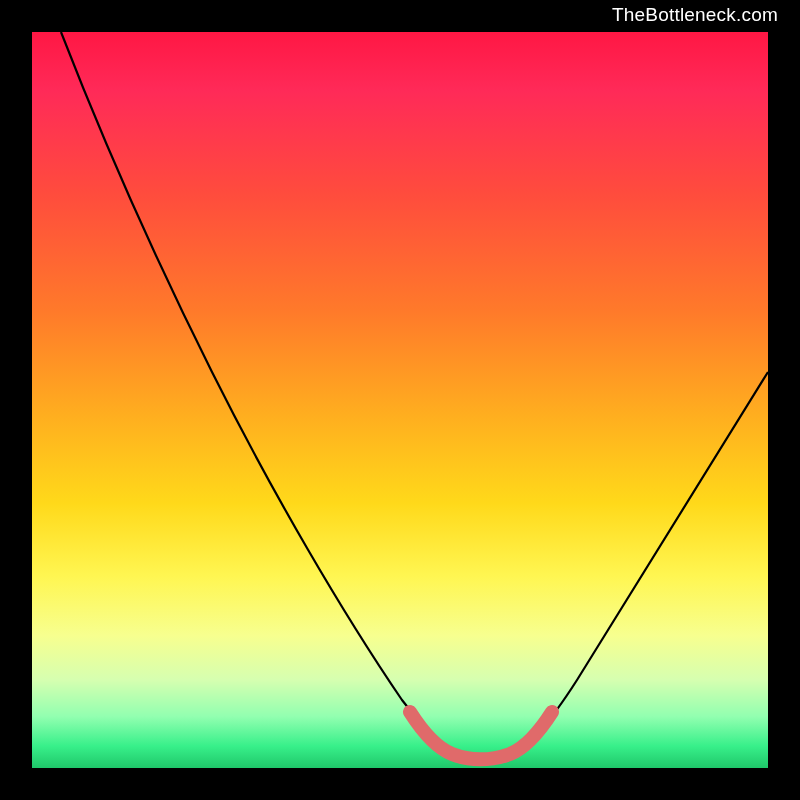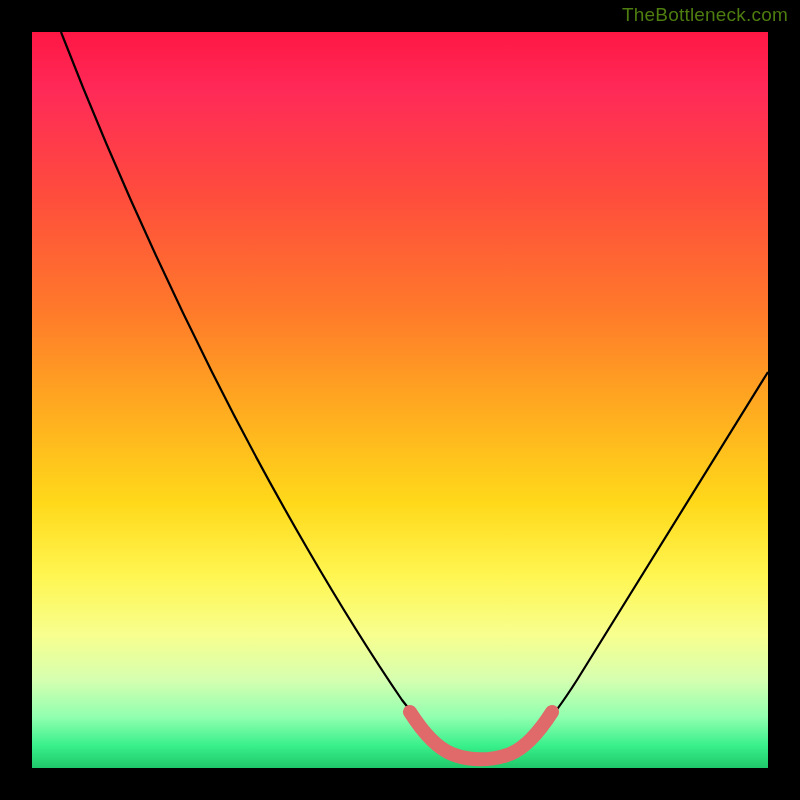--- a/index.html
+++ b/index.html
@@ -37,22 +37,22 @@
       #f7ff8f 82%,
       #d6ffb0 88%,
       #92ffb0 93%,
       #38f08a 97%,
       #1fc76a 100%
     );
   }
   .watermark {
     position: absolute;
     top: 4px;
-    right: 12px;
-    color: #4d7c0f;
+    right: 22px;
+    color: #ffffff;
     font-size: 19px;
     font-weight: 400;
     letter-spacing: 0.2px;
     user-select: none;
   }
   svg {
     position: absolute;
     left: 0;
     top: 0;
   }

